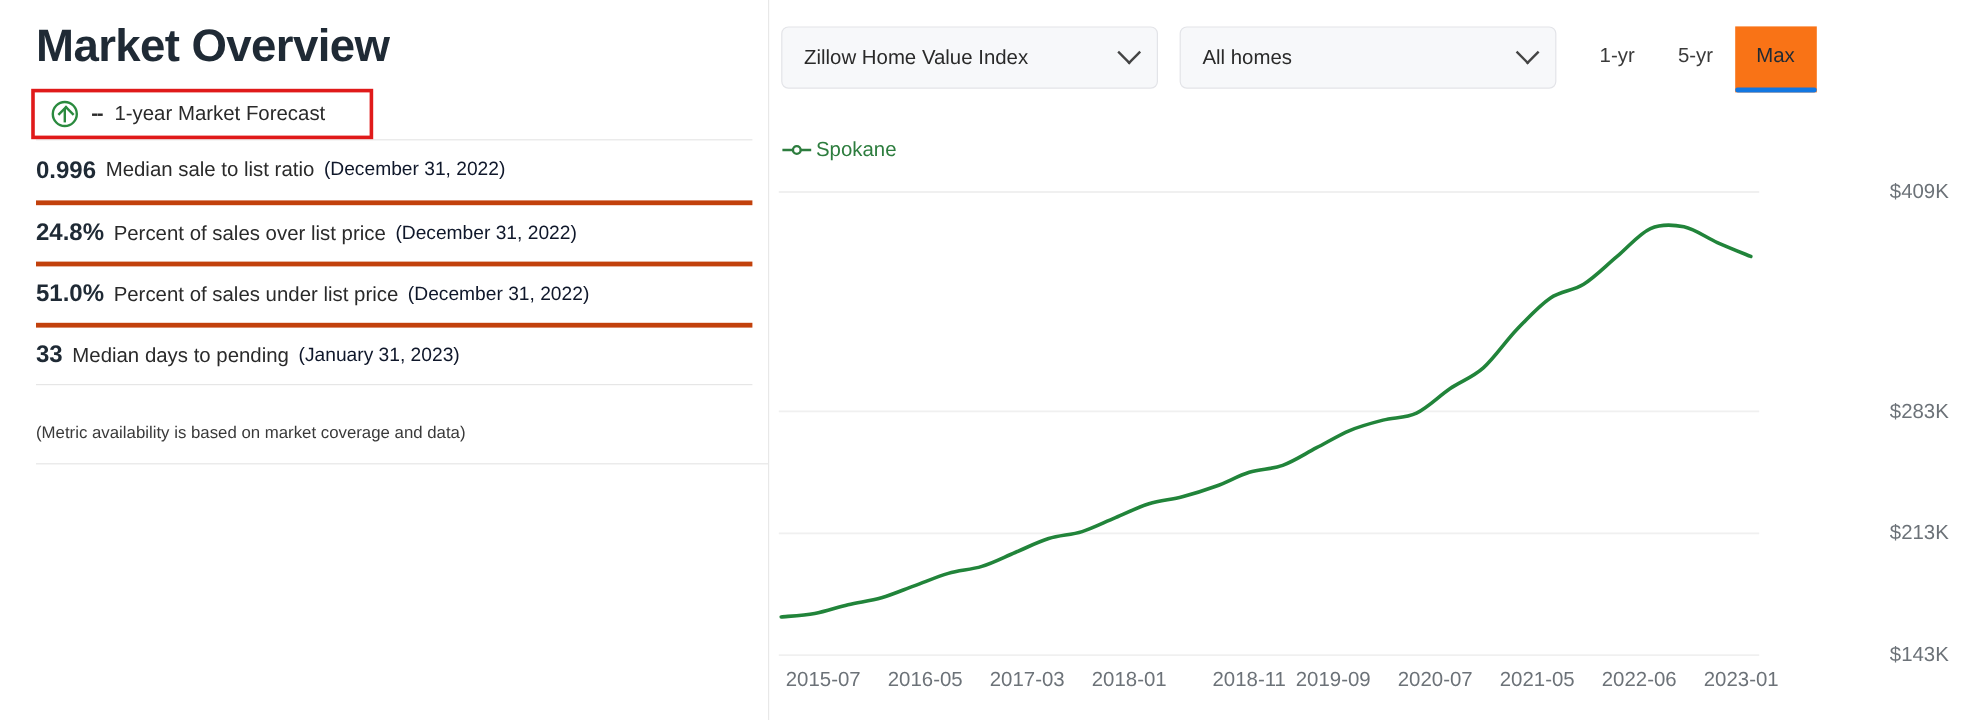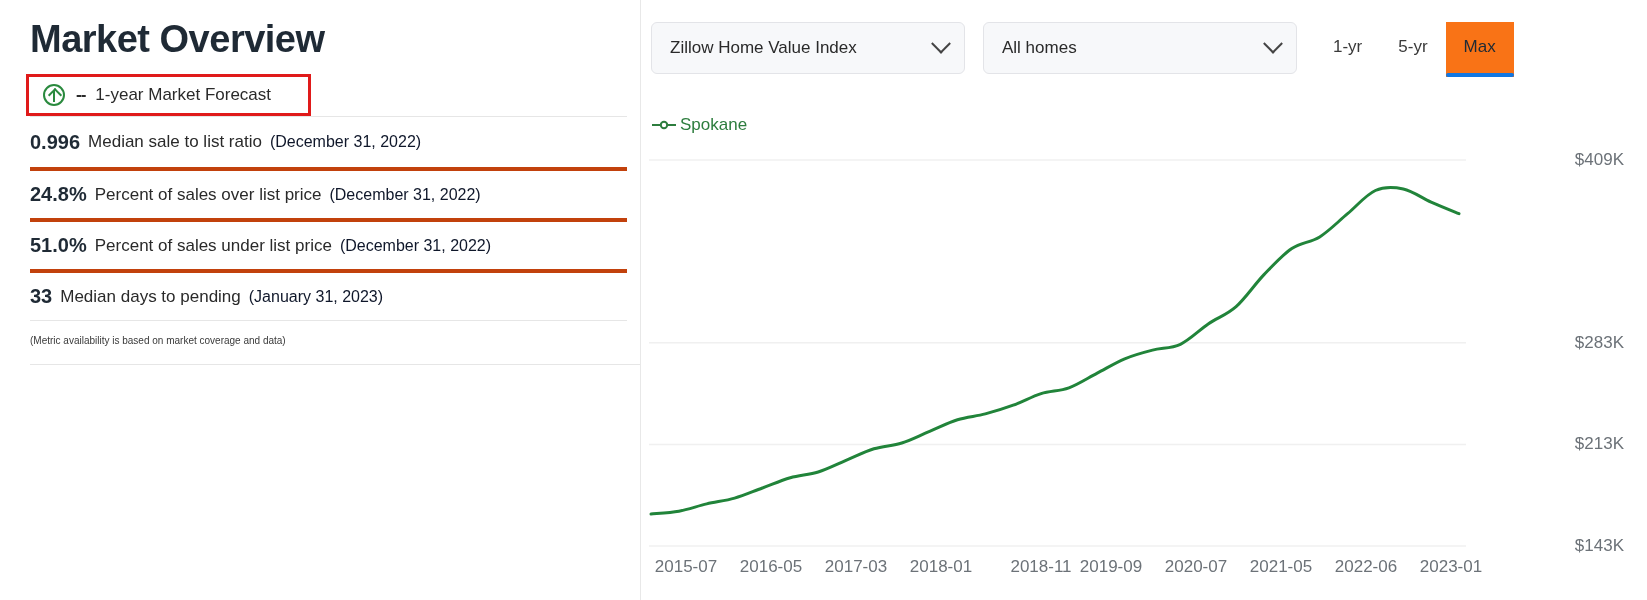--- a/index.html
+++ b/index.html
@@ -82,22 +82,22 @@
     font-size: 20px; font-weight: bold; color: #1f2a35;
   }
   .stat-label {
     font-size: 17px; color: #2a2a2a; margin-left: 8px;
   }
   .stat-date {
     font-size: 16px; color: #0f172a; margin-left: 8px;
   }
   .availability-note {
     border-top: 1px solid #e6e6e6;
-    padding-top: 14px;
-    font-size: 10px;
+    padding-top: 31px;
+    font-size: 14px;
     color: #3a3a3a;
     width: 597px;
   }
   .bottom-rule {
     margin: 18px 0 0 30px;
     width: 610px;
     border-top: 1px solid #e6e6e6;
   }
 
   

